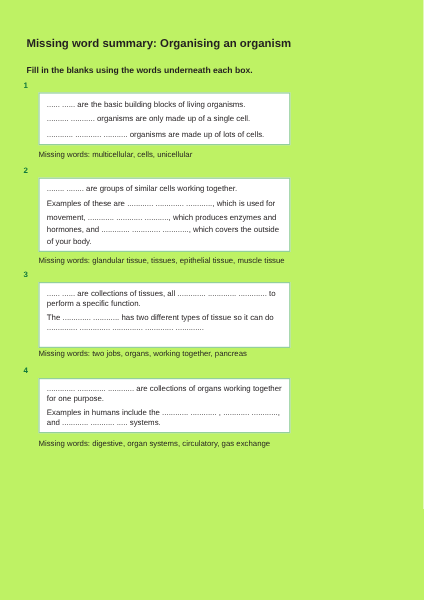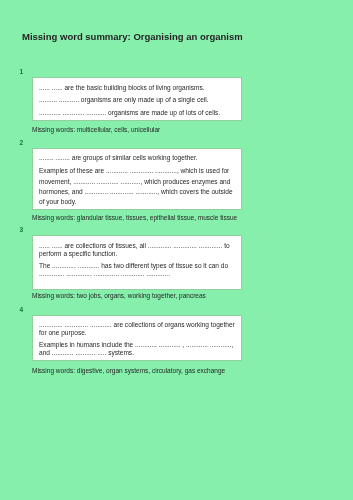--- a/index.html
+++ b/index.html
@@ -11,21 +11,21 @@
     background: #ffffff;
   }
   body {
     font-family: "Liberation Sans", sans-serif;
     color: #231f20;
   }
   .page {
     position: relative;
     width: 353px;
     height: 500px;
-    background: #86efac;
+    background: #bef264;
     overflow: hidden;
   }
   .title {
     position: absolute;
     left: 22px;
     top: 30.5px;
     font-size: 9.5px;
     font-weight: bold;
     line-height: 11px;
     white-space: nowrap;
@@ -75,20 +75,21 @@
     color: #231f20;
     white-space: nowrap;
   }
 </style>
 </head>
 <body>
 
 <div class="page">
 
   <div class="title">Missing word summary: Organising an organism</div>
+  <div class="subtitle">Fill in the blanks using the words underneath each box.</div>
 
   <div class="qnum" style="top:68px">1</div>
   <div class="qbox" style="top:77px; height:44.2px">
     <div class="bodywrap" style="top:4px">
       <div class="bt" style="line-height:12.45px">...... ...... are the basic building blocks of living organisms.</div>
       <div class="bt" style="line-height:12.45px">.......... ........... organisms are only made up of a single cell.</div>
       <div class="bt" style="line-height:12.45px">............ ............ ........... organisms are made up of lots of cells.</div>
     </div>
   </div>
   <div class="missing" style="top:125.5px">Missing words: multicellular, cells, unicellular</div>

